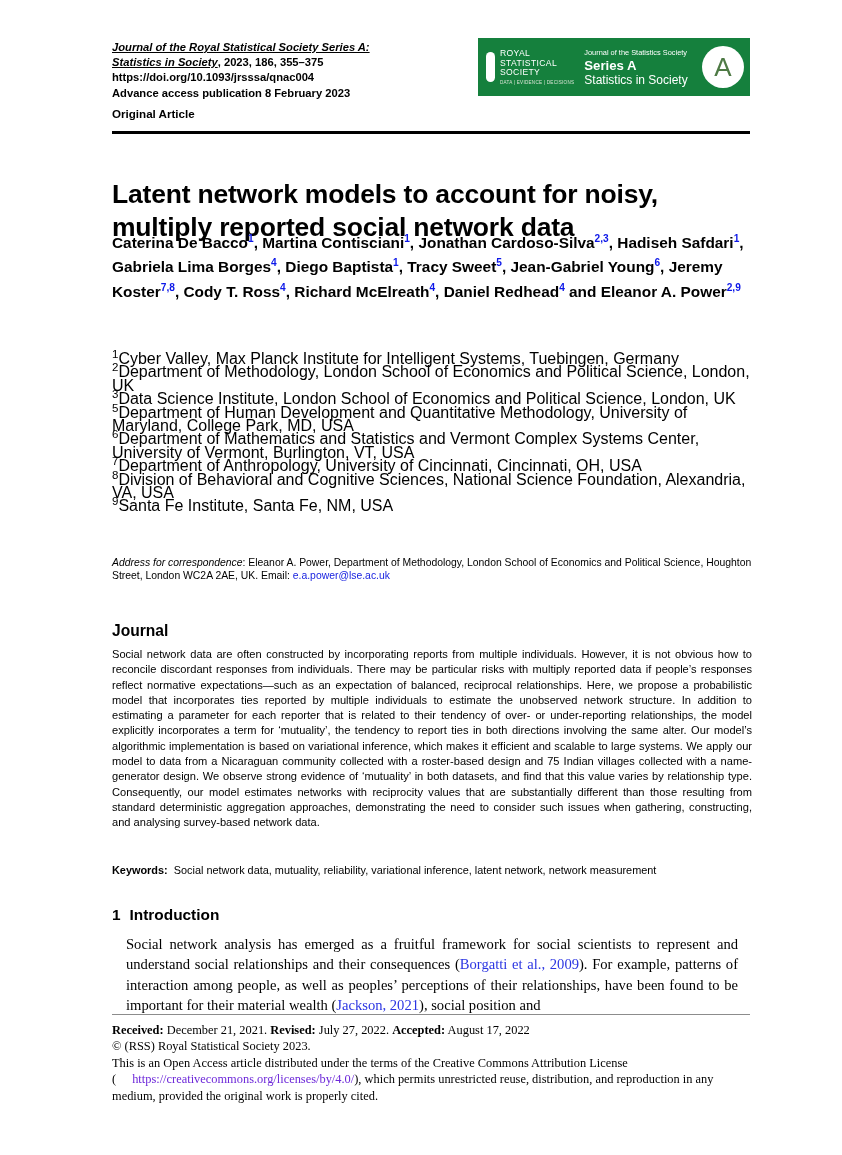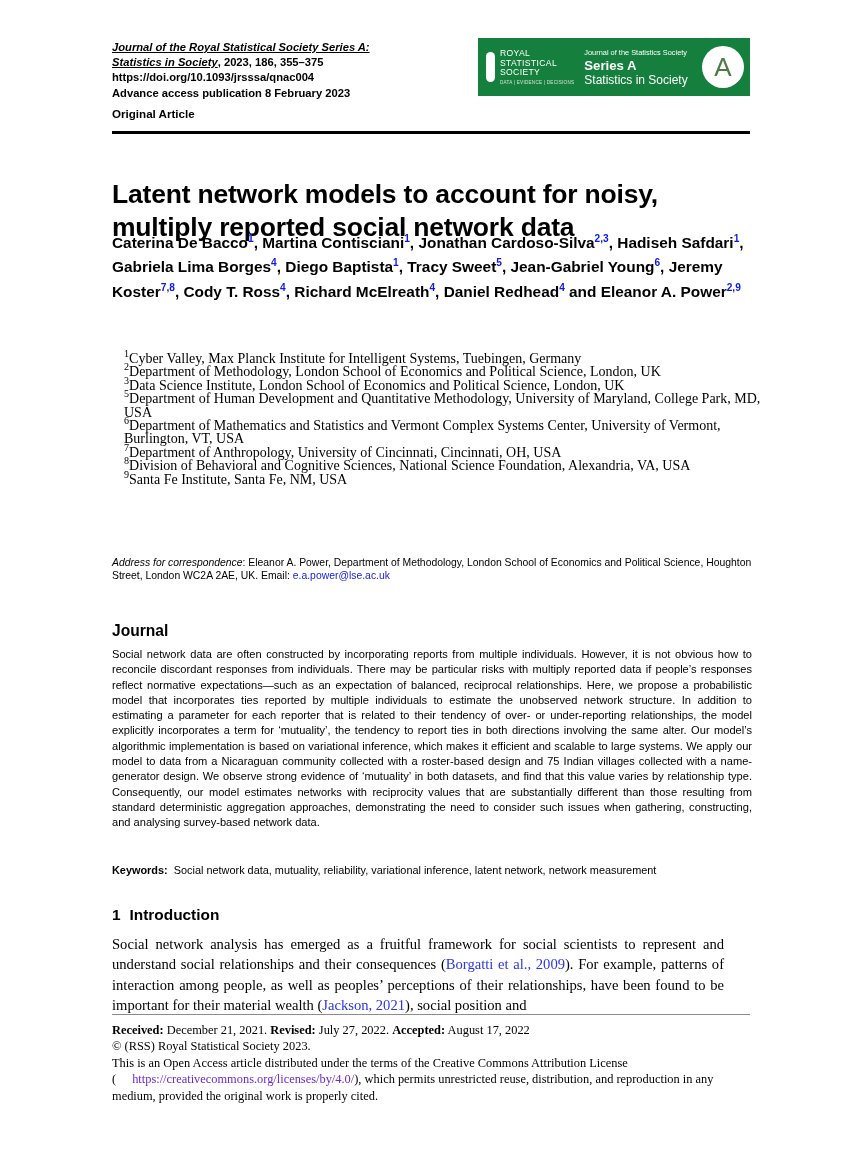--- a/index.html
+++ b/index.html
@@ -167,26 +167,25 @@
   .authors sup {
     color: #0c17e8;
     font-size: 0.66em;
     vertical-align: super;
     line-height: 0;
   }
 
   
   .affils {
     position: absolute;
-    left: 12px;
+    left: 0;
     top: 352px;
     width: 648px;
-    font-size: 14px;
+    font-size: 16px;
     line-height: 13.4px;
-    font-family: Liberation Serif, serif;
   }
   .affils .aff { margin: 0; }
   .affils sup {
     font-size: 0.72em;
     vertical-align: super;
     line-height: 0;
   }
 
   
   .corr {
@@ -234,21 +233,21 @@
   .sec-head {
     position: absolute;
     left: 0;
     top: 906px;
     font-size: 15.4px;
     font-weight: bold;
   }
   .sec-head .num { margin-right: 9px; }
   .intro-body {
     position: absolute;
-    left: 0;
+    left: 14px;
     top: 934px;
     width: 612px;
     font-family: "Liberation Serif", serif;
     font-size: 14.6px;
     line-height: 20.3px;
     text-align: justify;
   }
   .intro-body .cite { color: #2b35e2; }
 
   

